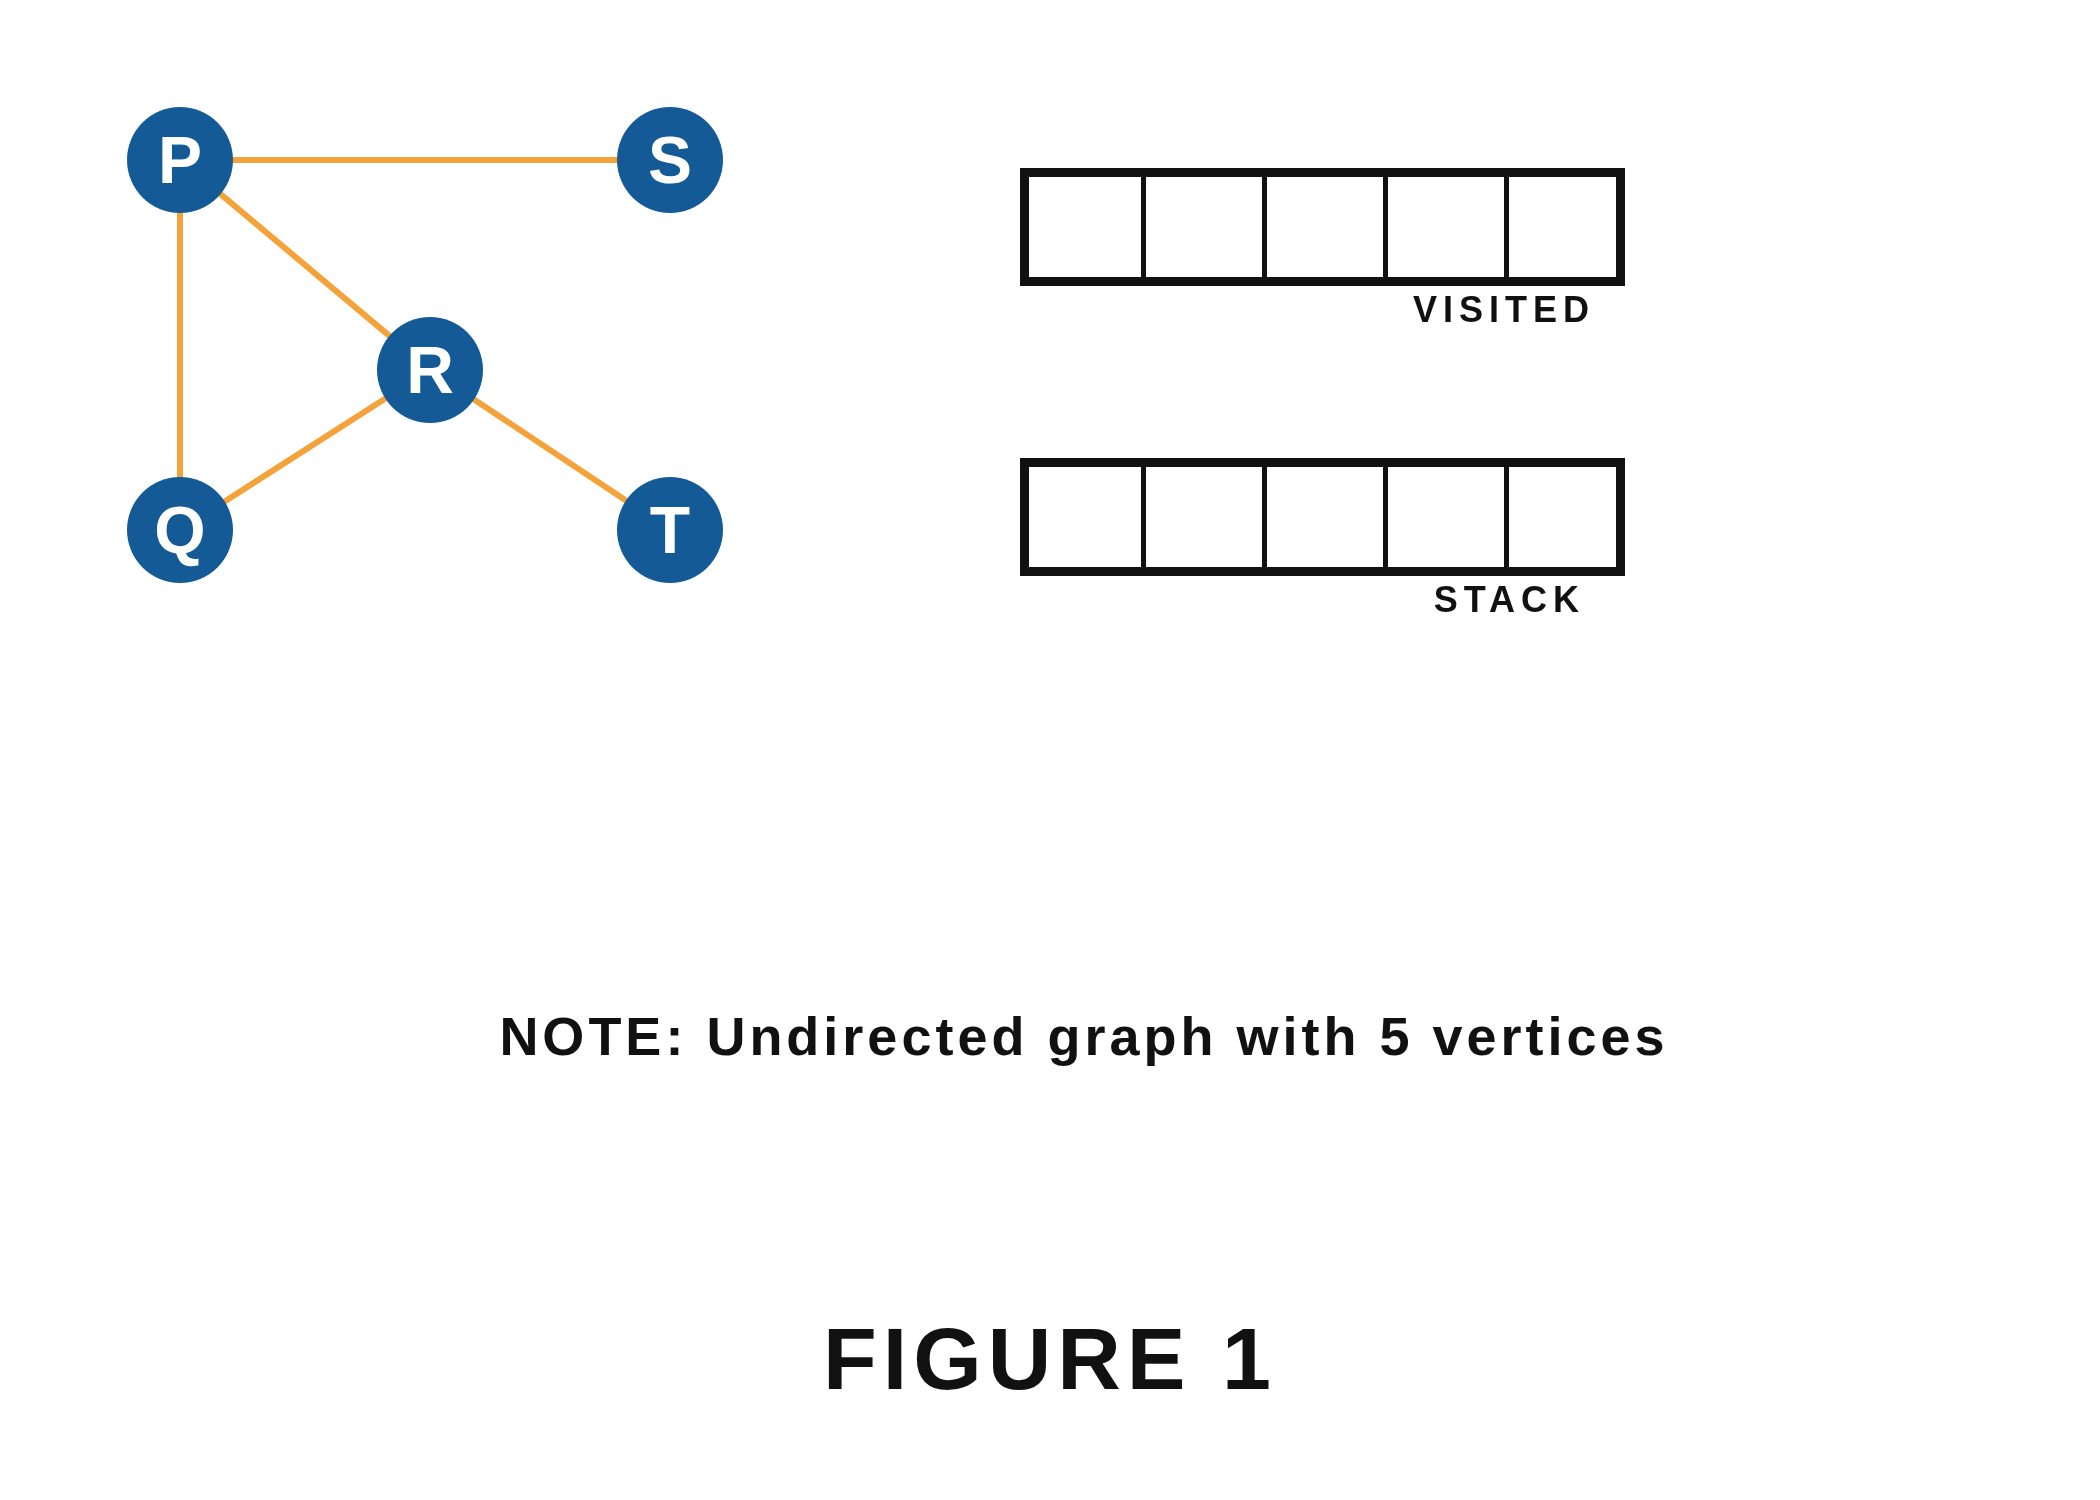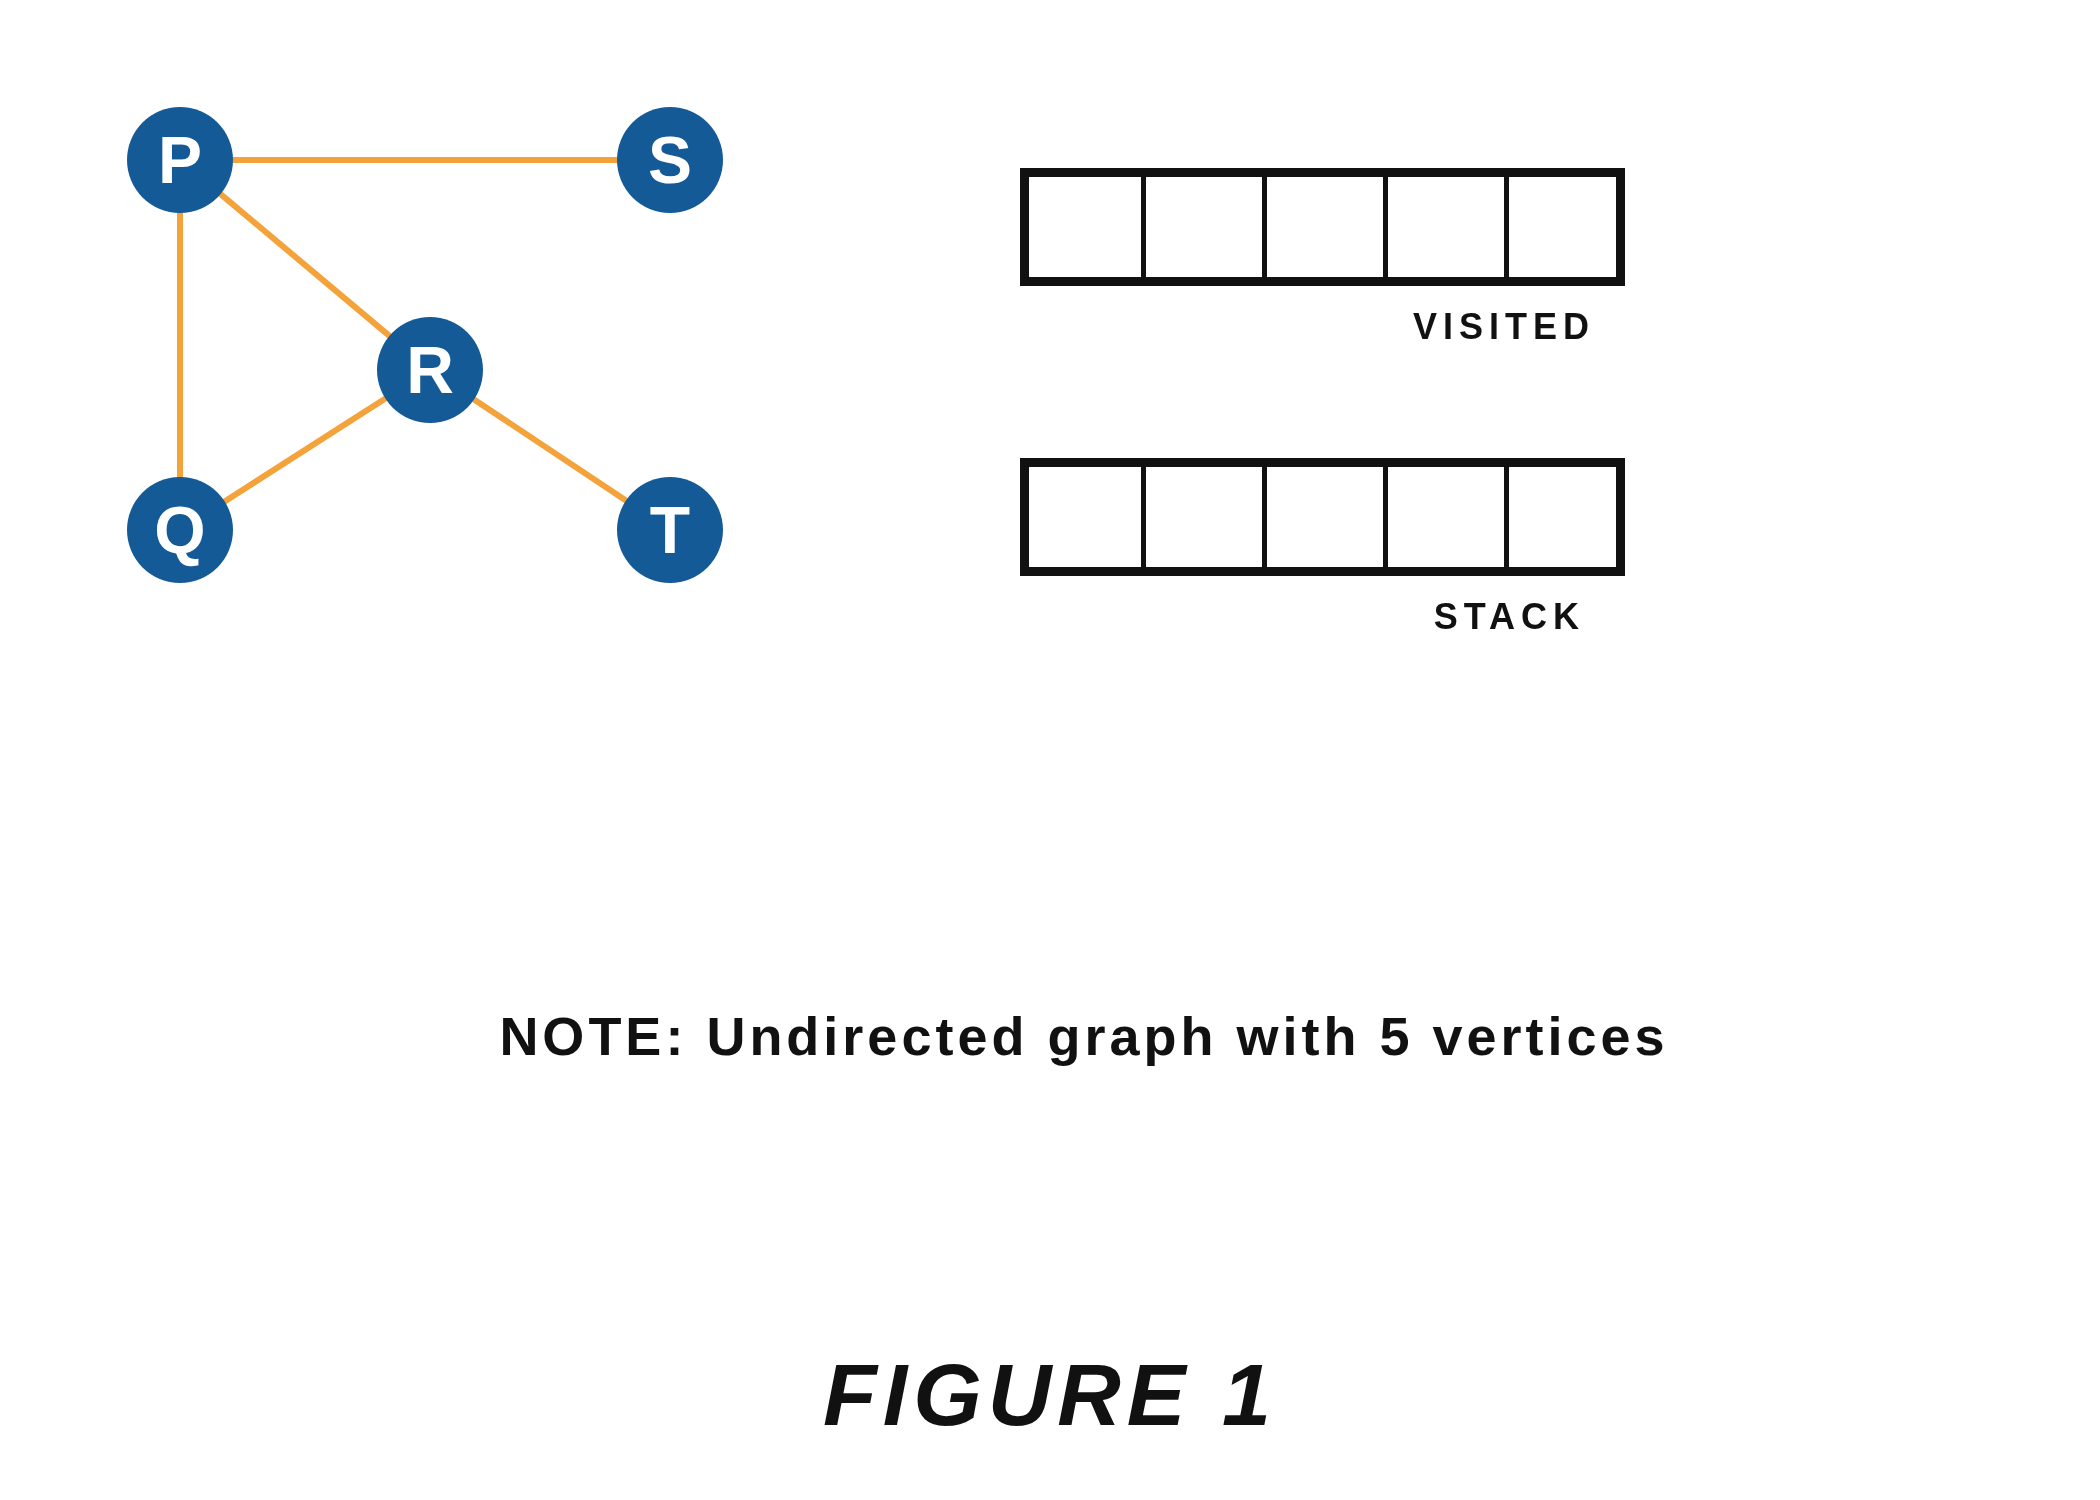--- a/index.html
+++ b/index.html
@@ -54,21 +54,21 @@
     border-right: 0;
     background: #fff;
   }
   .cell:first-child {
     border-left: 9px solid #111;
   }
   .cell:last-child {
     border-right: 9px solid #111;
   }
   .array-label {
-    margin-top: 20px;
+    margin-top: 3px;
     text-align: right;
     font-weight: 700;
     letter-spacing: 6px;
     font-size: 36px;
     color: #111;
   }
   
   .note-line {
     position: absolute;
     left: 0;
@@ -147,15 +147,15 @@
         <div class="cell" style="width: 121px;"></div>
         <div class="cell" style="width: 121px;"></div>
       </div>
     <div id="stack-label" class="array-label" style="padding-right: 40px;">STACK</div>
   </div>
 
   <div id="note-line" class="note-line" style="top: 1005px;">
     <span class="note-prefix">NOTE:</span><span class="note-body"> Undirected graph with 5 vertices</span>
   </div>
 
-  <div id="figure-caption" class="figure-caption" style="top: 1344px; font-style: italic;">FIGURE 1</div>
+  <div id="figure-caption" class="figure-caption" style="top: 1308px;">FIGURE 1</div>
 
 </div>
 
 </body></html>

